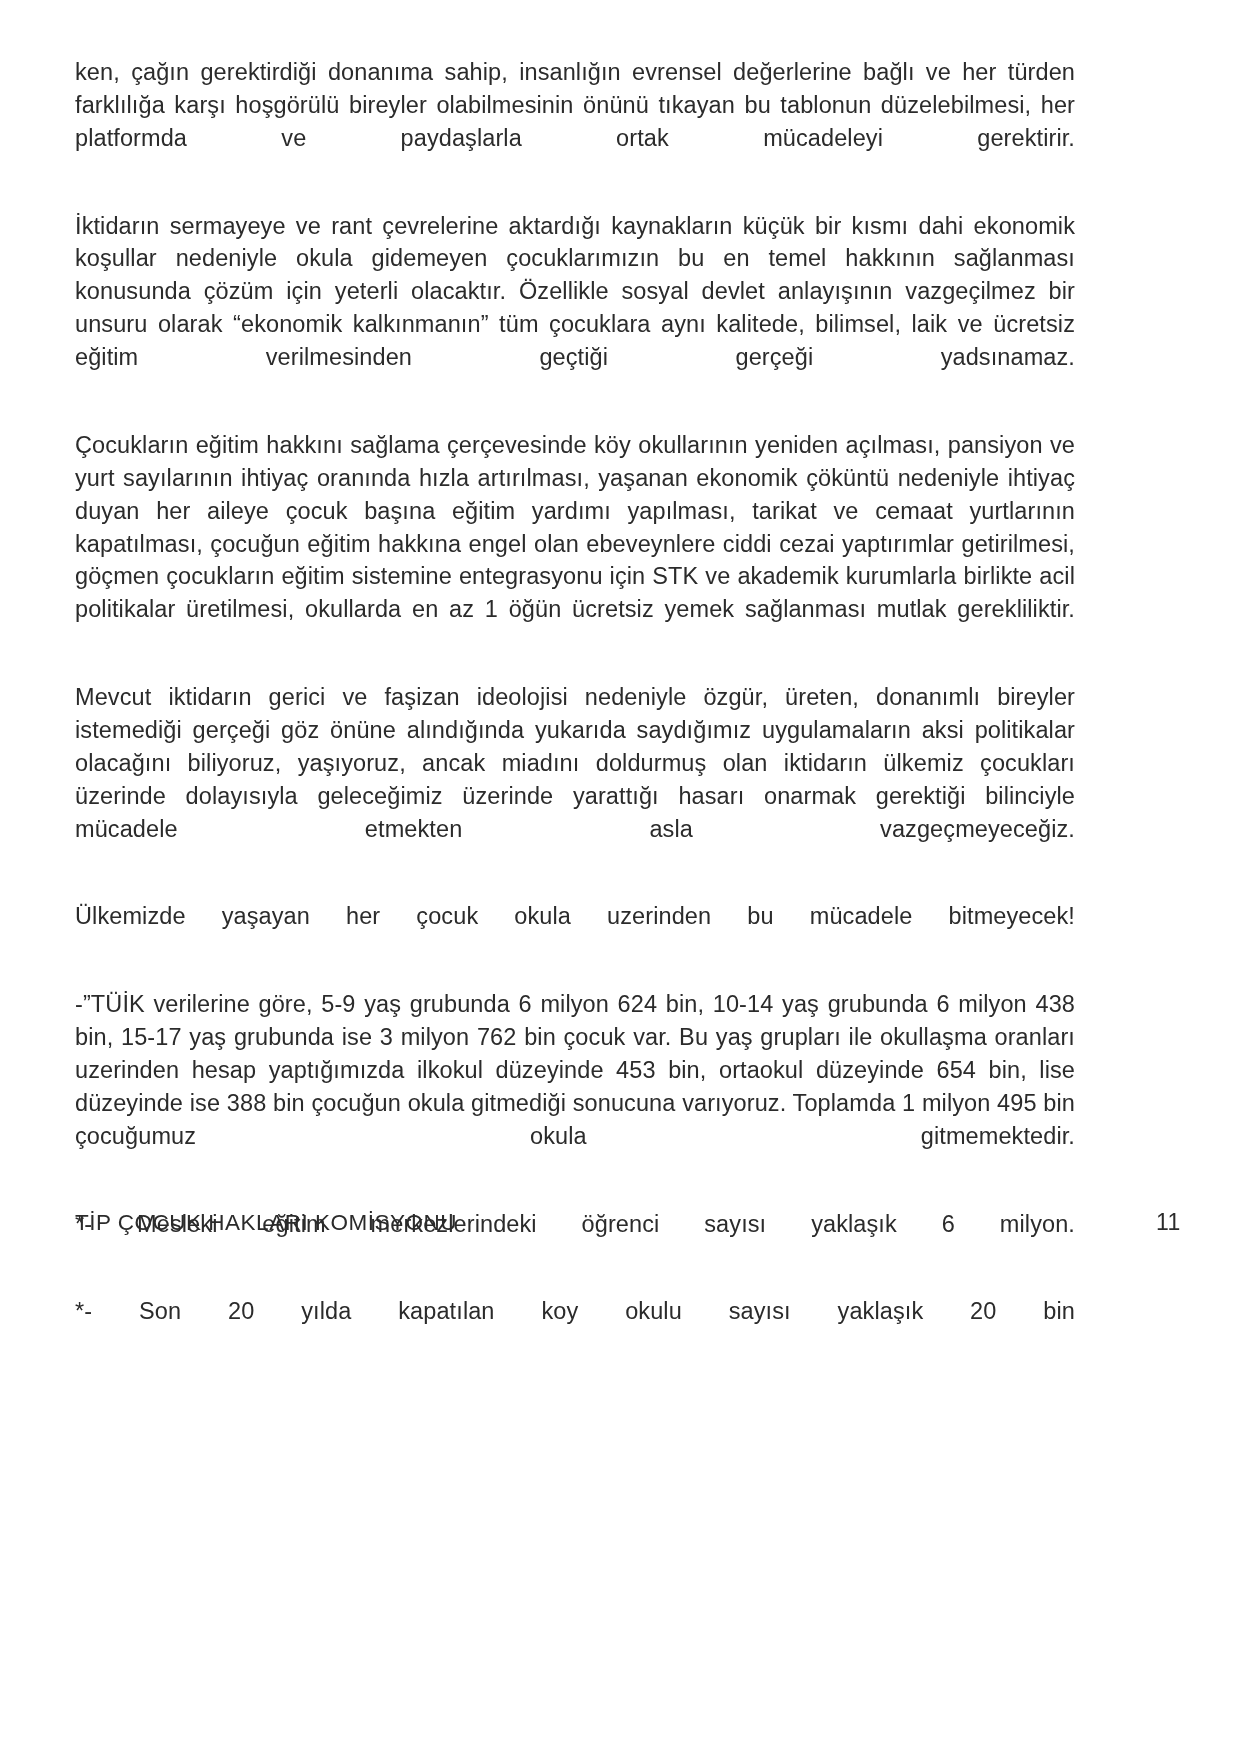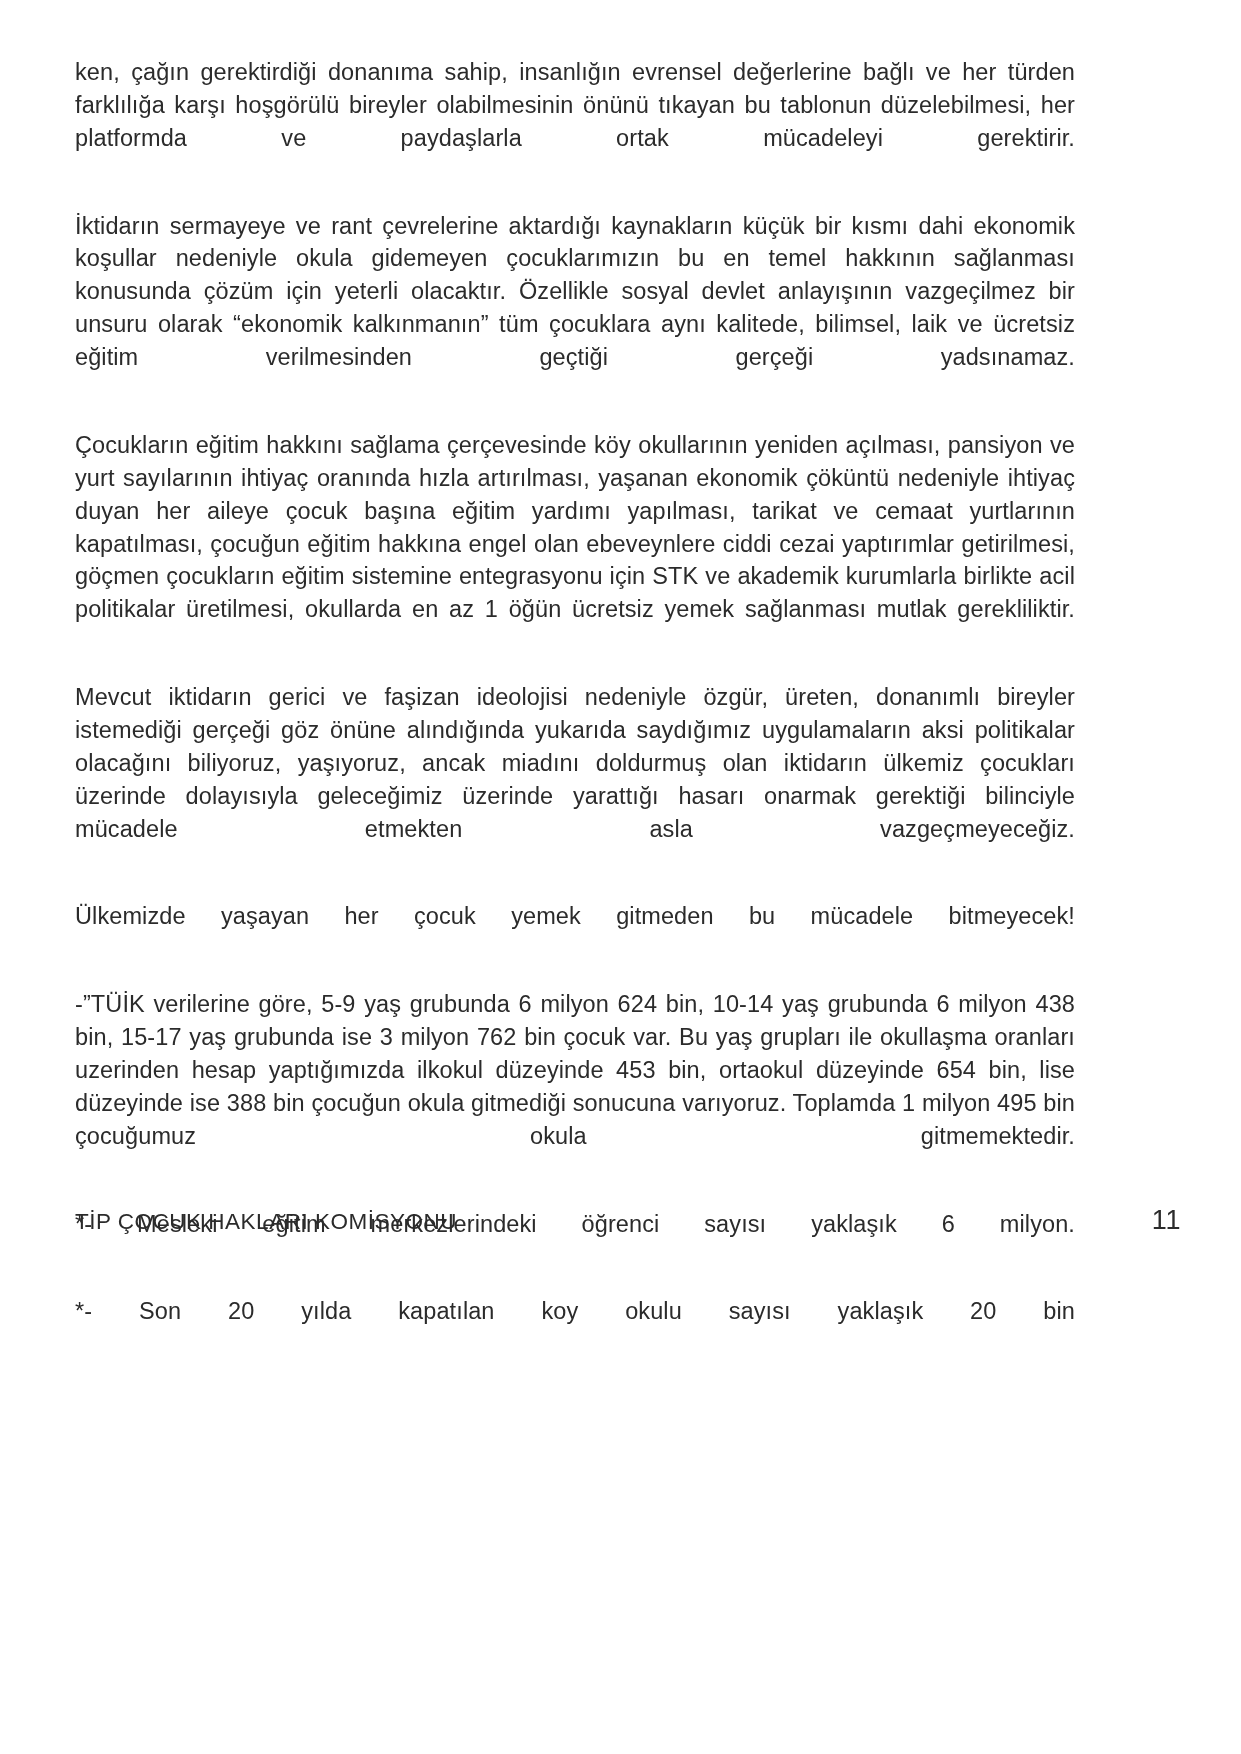--- a/index.html
+++ b/index.html
@@ -52,35 +52,35 @@
     justify-content: space-between;
     font-size: 22px;
     letter-spacing: 0.6px;
     color: #2b2b2b;
   }
   .footer-title {
     font-size: 22.5px;
     letter-spacing: 0.5px;
   }
   .footer-page {
-    font-size: 27px;
+    font-size: 23px;
     margin-top: 27px;
   }
 </style>
 </head>
 <body>
 
 <div class="page">
 
   <div class="body-copy">
     <p class="para">ken, çağın gerektirdiği donanıma sahip, insanlığın evrensel değerlerine bağlı ve her türden farklılığa karşı hoşgörülü bireyler olabilmesinin önünü tıkayan bu tablonun düzelebilmesi, her platformda ve paydaşlarla ortak mücadeleyi gerektirir.</p>
     <p class="para">İktidarın sermayeye ve rant çevrelerine aktardığı kaynakların küçük bir kısmı dahi ekonomik koşullar nedeniyle okula gidemeyen çocuklarımızın bu en temel hakkının sağlanması konusunda çözüm için yeterli olacaktır. Özellikle sosyal devlet anlayışının vazgeçilmez bir unsuru olarak “ekonomik kalkınmanın” tüm çocuklara aynı kalitede, bilimsel, laik ve ücretsiz eğitim verilmesinden geçtiği gerçeği yadsınamaz.</p>
     <p class="para">Çocukların eğitim hakkını sağlama çerçevesinde köy okullarının yeniden açılması, pansiyon ve yurt sayılarının ihtiyaç oranında hızla artırılması, yaşanan ekonomik çöküntü nedeniyle ihtiyaç duyan her aileye çocuk başına eğitim yardımı yapılması, tarikat ve cemaat yurtlarının kapatılması, çocuğun eğitim hakkına engel olan ebeveynlere ciddi cezai yaptırımlar getirilmesi, göçmen çocukların eğitim sistemine entegrasyonu için STK ve akademik kurumlarla birlikte acil politikalar üretilmesi, okullarda en az 1 öğün ücretsiz yemek sağlanması mutlak gerekliliktir.</p>
     <p class="para">Mevcut iktidarın gerici ve faşizan ideolojisi nedeniyle özgür, üreten, donanımlı bireyler istemediği gerçeği göz önüne alındığında yukarıda saydığımız uygulamaların aksi politikalar olacağını biliyoruz, yaşıyoruz, ancak miadını doldurmuş olan iktidarın ülkemiz çocukları üzerinde dolayısıyla geleceğimiz üzerinde yarattığı hasarı onarmak gerektiği bilinciyle mücadele etmekten asla vazgeçmeyeceğiz.</p>
-    <p class="para">Ülkemizde yaşayan her çocuk yemek gitmeden bu mücadele bitmeyecek!</p>
+    <p class="para">Ülkemizde yaşayan her çocuk okula uzerinden bu mücadele bitmeyecek!</p>
     <p class="para">-”TÜİK verilerine göre, 5-9 yaş grubunda 6 milyon 624 bin, 10-14 yaş grubunda 6 milyon 438 bin, 15-17 yaş grubunda ise 3 milyon 762 bin çocuk var. Bu yaş grupları ile okullaşma oranları uzerinden hesap yaptığımızda ilkokul düzeyinde 453 bin, ortaokul düzeyinde 654 bin, lise düzeyinde ise 388 bin çocuğun okula gitmediği sonucuna varıyoruz. Toplamda 1 milyon 495 bin çocuğumuz okula gitmemektedir.</p>
     <p class="para">*- Mesleki eğitim merkezlerindeki öğrenci sayısı yaklaşık 6 milyon.</p>
     <p class="para">*- Son 20 yılda kapatılan koy okulu sayısı yaklaşık 20 bin</p>
 
   </div>
 
   <div class="footer">
     <span class="footer-title">TİP ÇOCUK HAKLARI KOMİSYONU</span>
     <span class="footer-page">11</span>
   </div>

